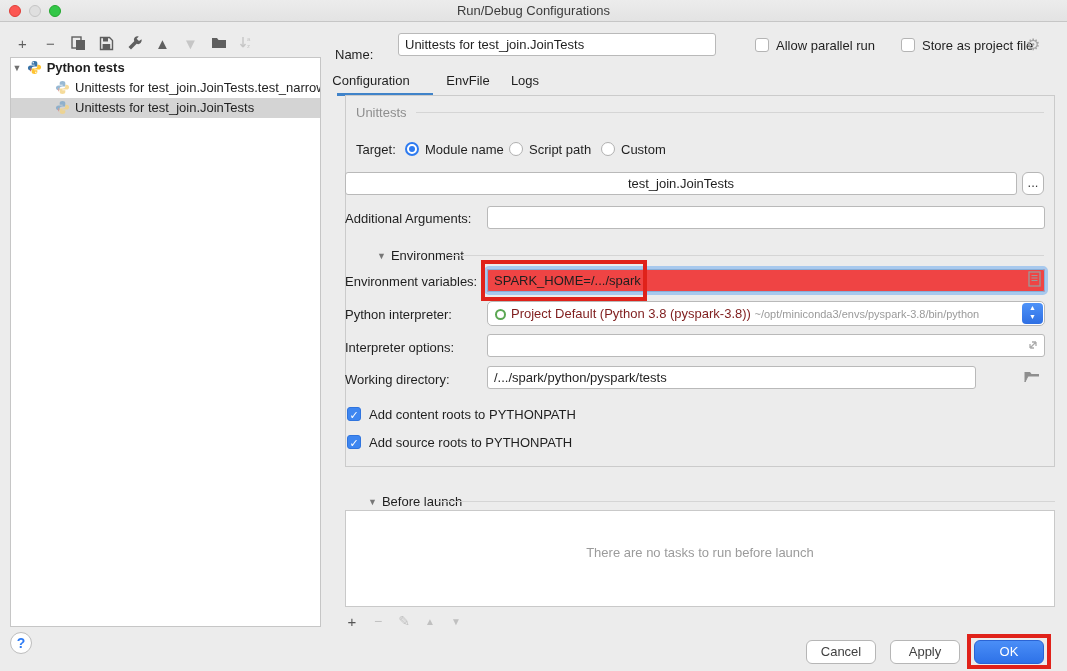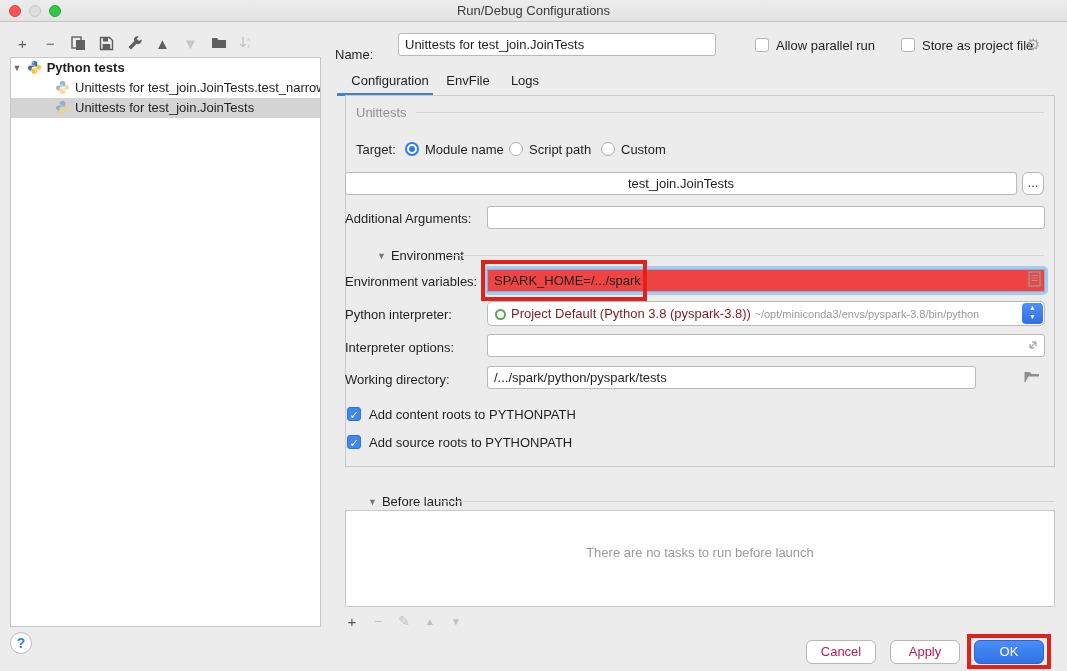--- a/index.html
+++ b/index.html
@@ -98,21 +98,21 @@
   
   .blpanel { position:absolute; left:345px; top:510px; width:710px; height:97px; background:#fff;
              border:1px solid #C9C9C9; }
   .blempty { position:absolute; left:0; right:0; top:34px; text-align:center; color:#9B9B9B; }
   .bltb { position:absolute; left:345px; top:612px; display:flex; gap:12px; align-items:center; height:18px; }
   .bltb .ic { font-size:14px; color:#C0C0C0; width:14px; text-align:center; }
   .bltb .ic.en { color:#555; font-size:15px; }
 
   
   .btn { position:absolute; top:640px; width:70px; height:24px; border-radius:6px; background:#fff;
-         border:1px solid #B6B6B6; text-align:center; line-height:22px; color:#be185d; }
+         border:1px solid #B6B6B6; text-align:center; line-height:22px; color:#404040; }
   .btn.primary { background:linear-gradient(#4A8EF7,#2E72E8); border:1px solid #2A63D4; color:#fff; }
 
   .section-head { position:absolute; color:#1f1f1f;padding-left:30px; }
   .section-head .twisty { color:#777; font-size:9px; margin-right:5px; vertical-align:1px; }
 </style>
 </head>
 <body>
 
 <div class="window">
 
@@ -198,21 +198,21 @@
   <div class="help">?</div>
 
   <div class="lbl" style="left:335px; top:38px;margin-top:9px;">Name:</div>
   <input class="field" style="left: 398px; top: 33px; width: 318px;" value="Unittests for test_join.JoinTests">
   <span class="cb" style="left:755px; top:38px;"></span>
   <div class="lbl" style="left:776px; top:38px;">Allow parallel run</div>
   <span class="cb" style="left:901px; top:38px;"></span>
   <div class="lbl" style="left:922px; top:38px;">Store as project file</div>
   <div class="gear" style="left:1026px; top:37px;">⚙</div>
 
-  <div class="tab" style="left:342px; width:96px;">Configuration</div>
+  <div class="tab" style="left:323px; width:96px;">Configuration</div>
   <div class="tab" style="left:440px; width:56px;">EnvFile</div>
   <div class="tab" style="left:503px; width:44px;">Logs</div>
   <div class="tabline" style="left:337px; width:96px;"></div>
   <div class="tabgray" style="left:433px; width:622px;"></div>
 
   <div class="groupbox"></div>
   <div class="gtitle" style="left:356px; top:105px;">Unittests</div>
   <div class="sep" style="left:416px; top:112px; width:628px;"></div>
 
   <div class="lbl" style="left:356px; top:142px;">Target:</div>

